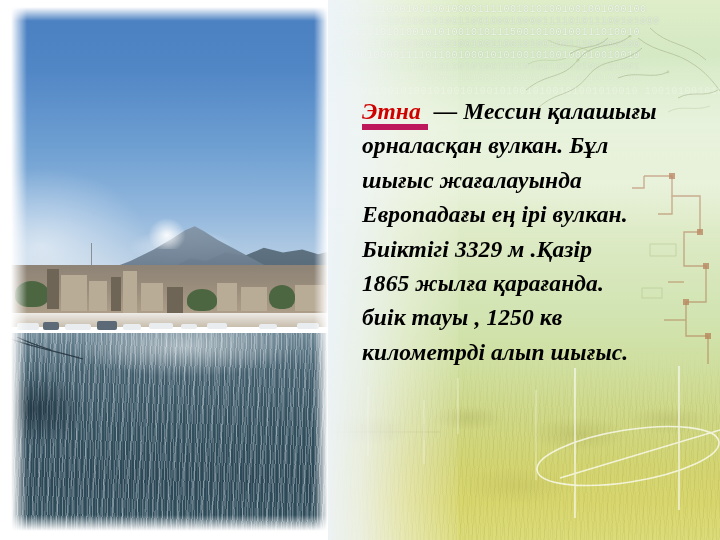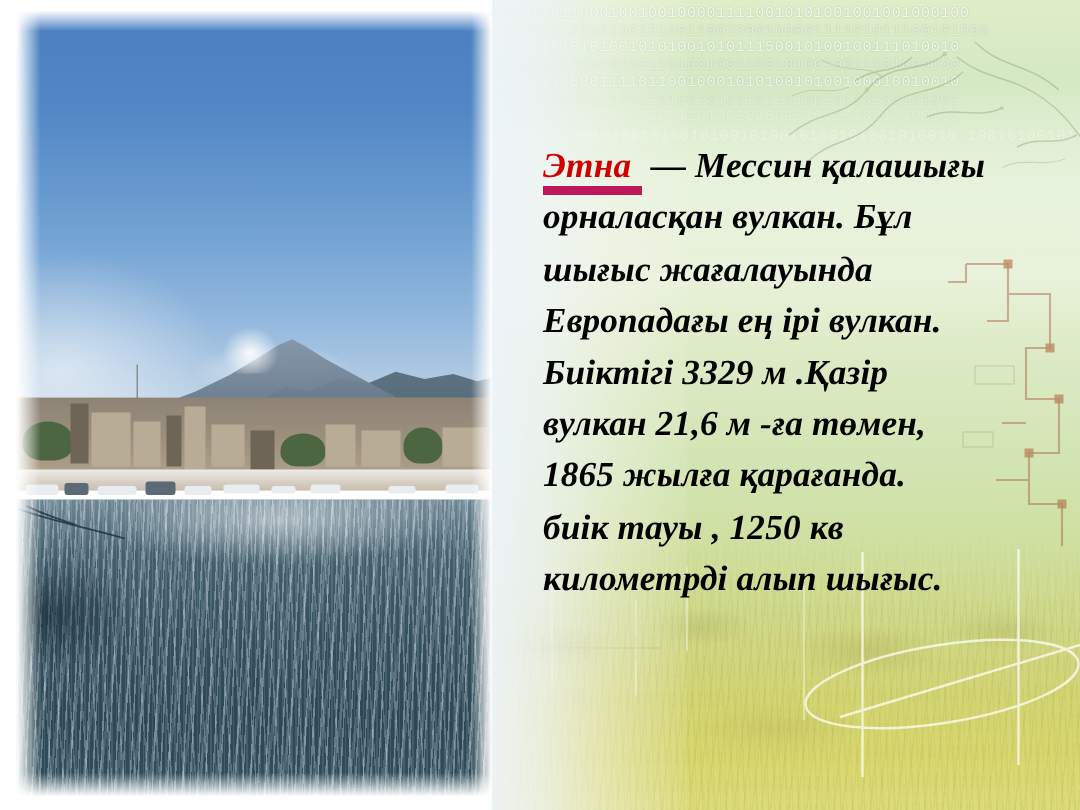--- a/index.html
+++ b/index.html
@@ -368,19 +368,18 @@
       </svg>
     </div>
   </div>
 
   <div class="textblock">
     <span class="ln"><span class="kw">Этна</span><span> — Мессин қалашығы</span></span>
     <span class="ln">орналасқан вулкан. Бұл</span>
     <span class="ln">шығыс жағалауында</span>
     <span class="ln">Европадағы ең ірі вулкан.</span>
     <span class="ln">Биіктігі 3329 м .Қазір</span>
-    <span class="ln">вулкан  21,6 м -ға төмен,</span>
     <span class="ln">1865 жылға қарағанда.</span>
     <span class="ln">биік тауы , 1250 кв</span>
     <span class="ln">километрді алып шығыс.</span>
   </div>
 
 </div>
 
 </body></html>

